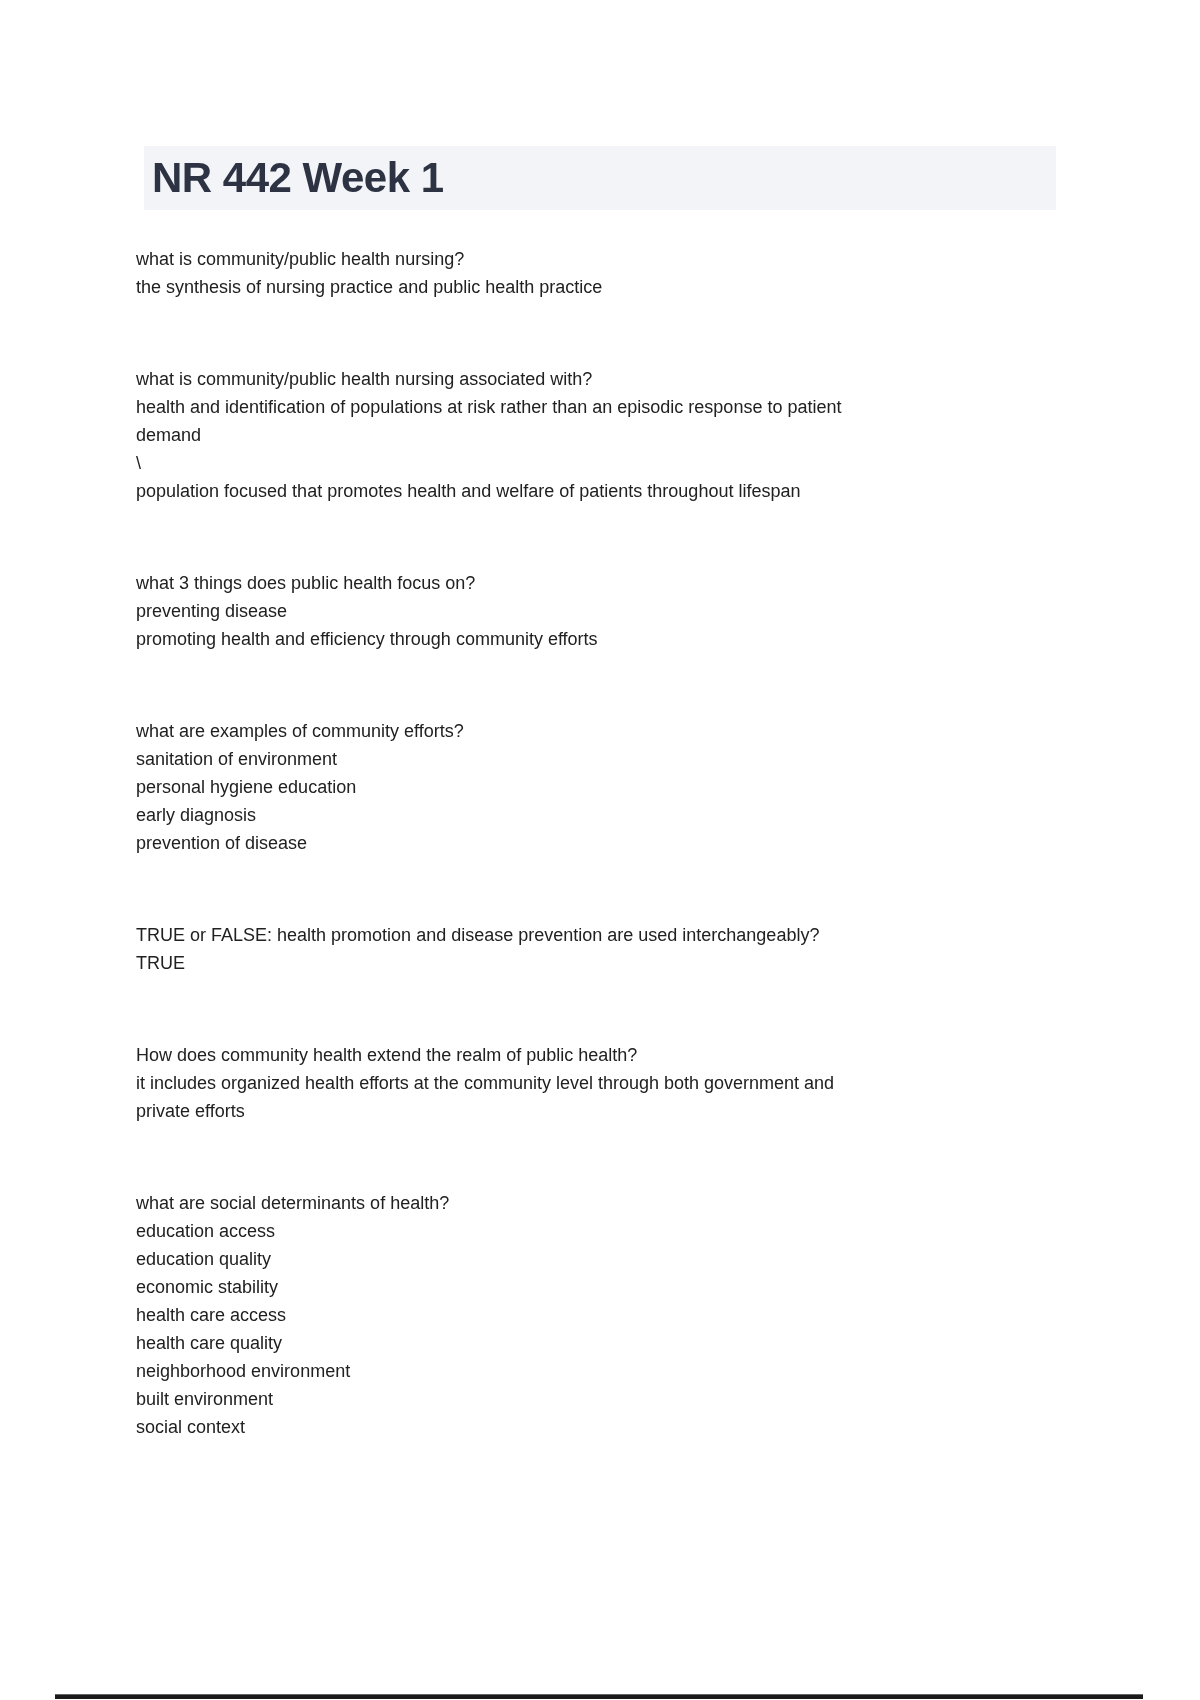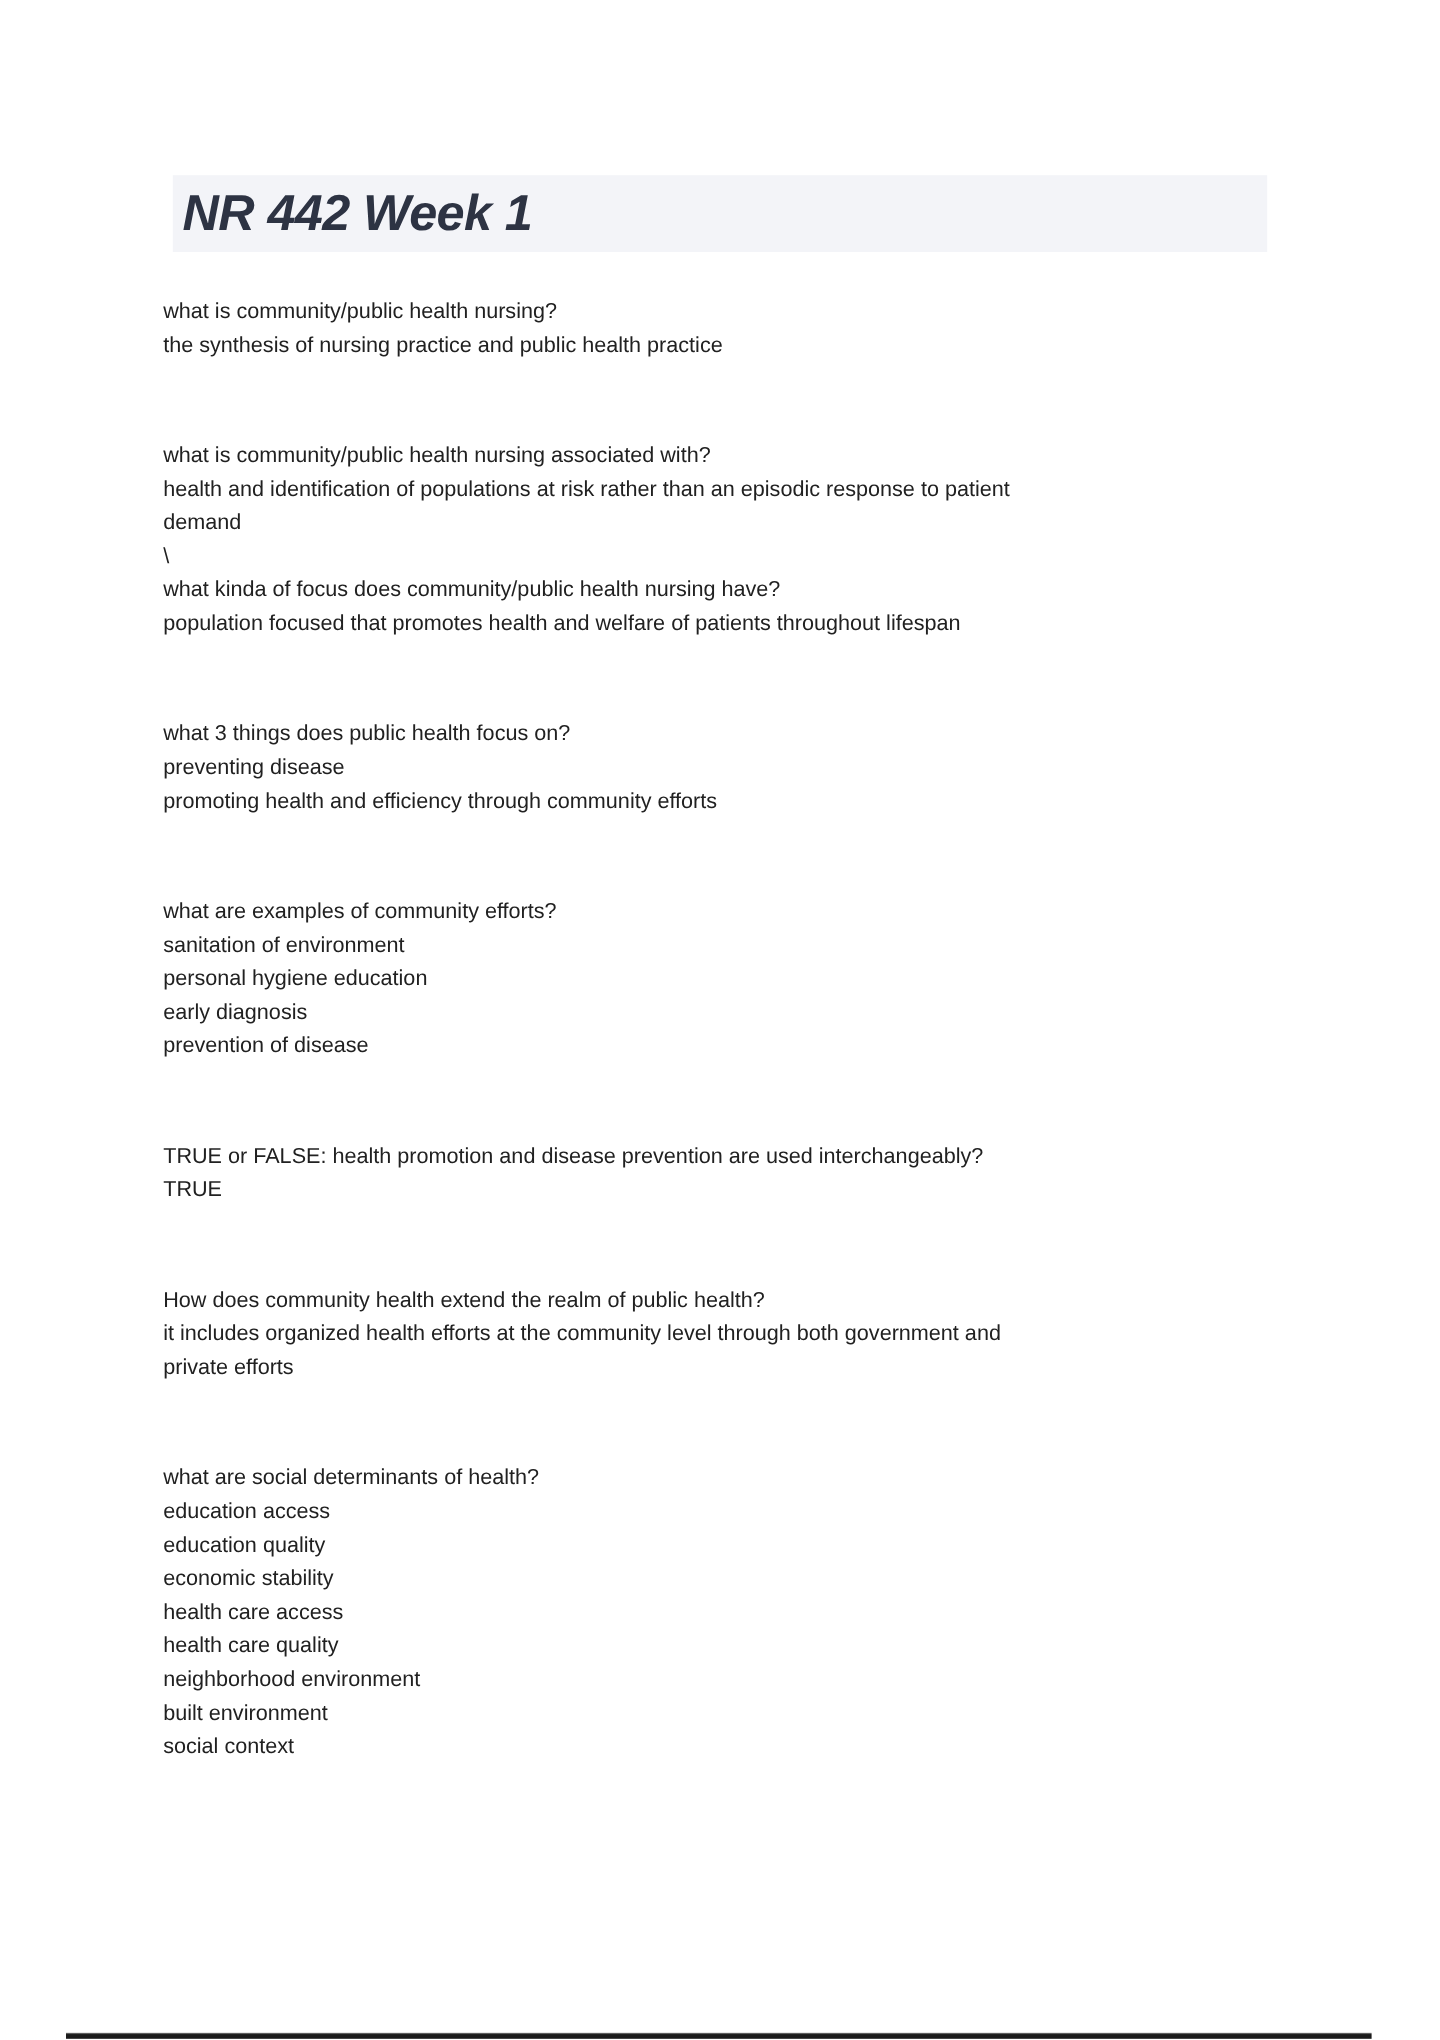--- a/index.html
+++ b/index.html
@@ -17,21 +17,20 @@
   }
   .title-bar {
     position: absolute;
     left: 144px;
     top: 146px;
     width: 912px;
     height: 64px;
     background: var(--title-bar-bg, #f3f4f8);
     display: flex;
     align-items: center;
-    font-style: italic;
   }
   .page-title {
     margin: 0;
     padding-left: 8px;
     font-size: 42px;
     font-weight: bold;
     letter-spacing: -0.5px;
     color: var(--title-color, #2d3343);
   }
   .content {
@@ -77,21 +76,20 @@
   <div class="content" id="qa-content">
       <div class="qa-block">
         <p class="qa-line">what is community/public health nursing?</p>
         <p class="qa-line">the synthesis of nursing practice and public health practice</p>
       </div>
       <div class="qa-block">
         <p class="qa-line">what is community/public health nursing associated with?</p>
         <p class="qa-line">health and identification of populations at risk rather than an episodic response to patient</p>
         <p class="qa-line">demand</p>
         <p class="qa-line">\</p>
-        <p class="qa-line">what kinda of focus does community/public health nursing have?</p>
         <p class="qa-line">population focused that promotes health and welfare of patients throughout lifespan</p>
       </div>
       <div class="qa-block">
         <p class="qa-line">what 3 things does public health focus on?</p>
         <p class="qa-line">preventing disease</p>
         <p class="qa-line">promoting health and efficiency through community efforts</p>
       </div>
       <div class="qa-block">
         <p class="qa-line">what are examples of community efforts?</p>
         <p class="qa-line">sanitation of environment</p>

